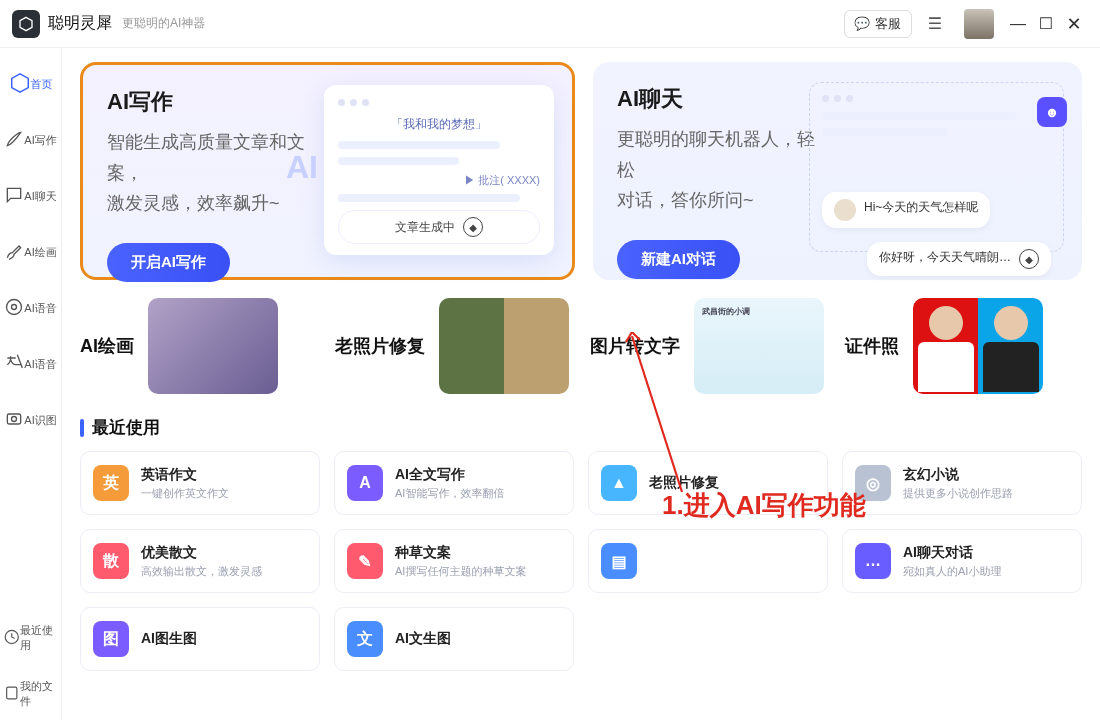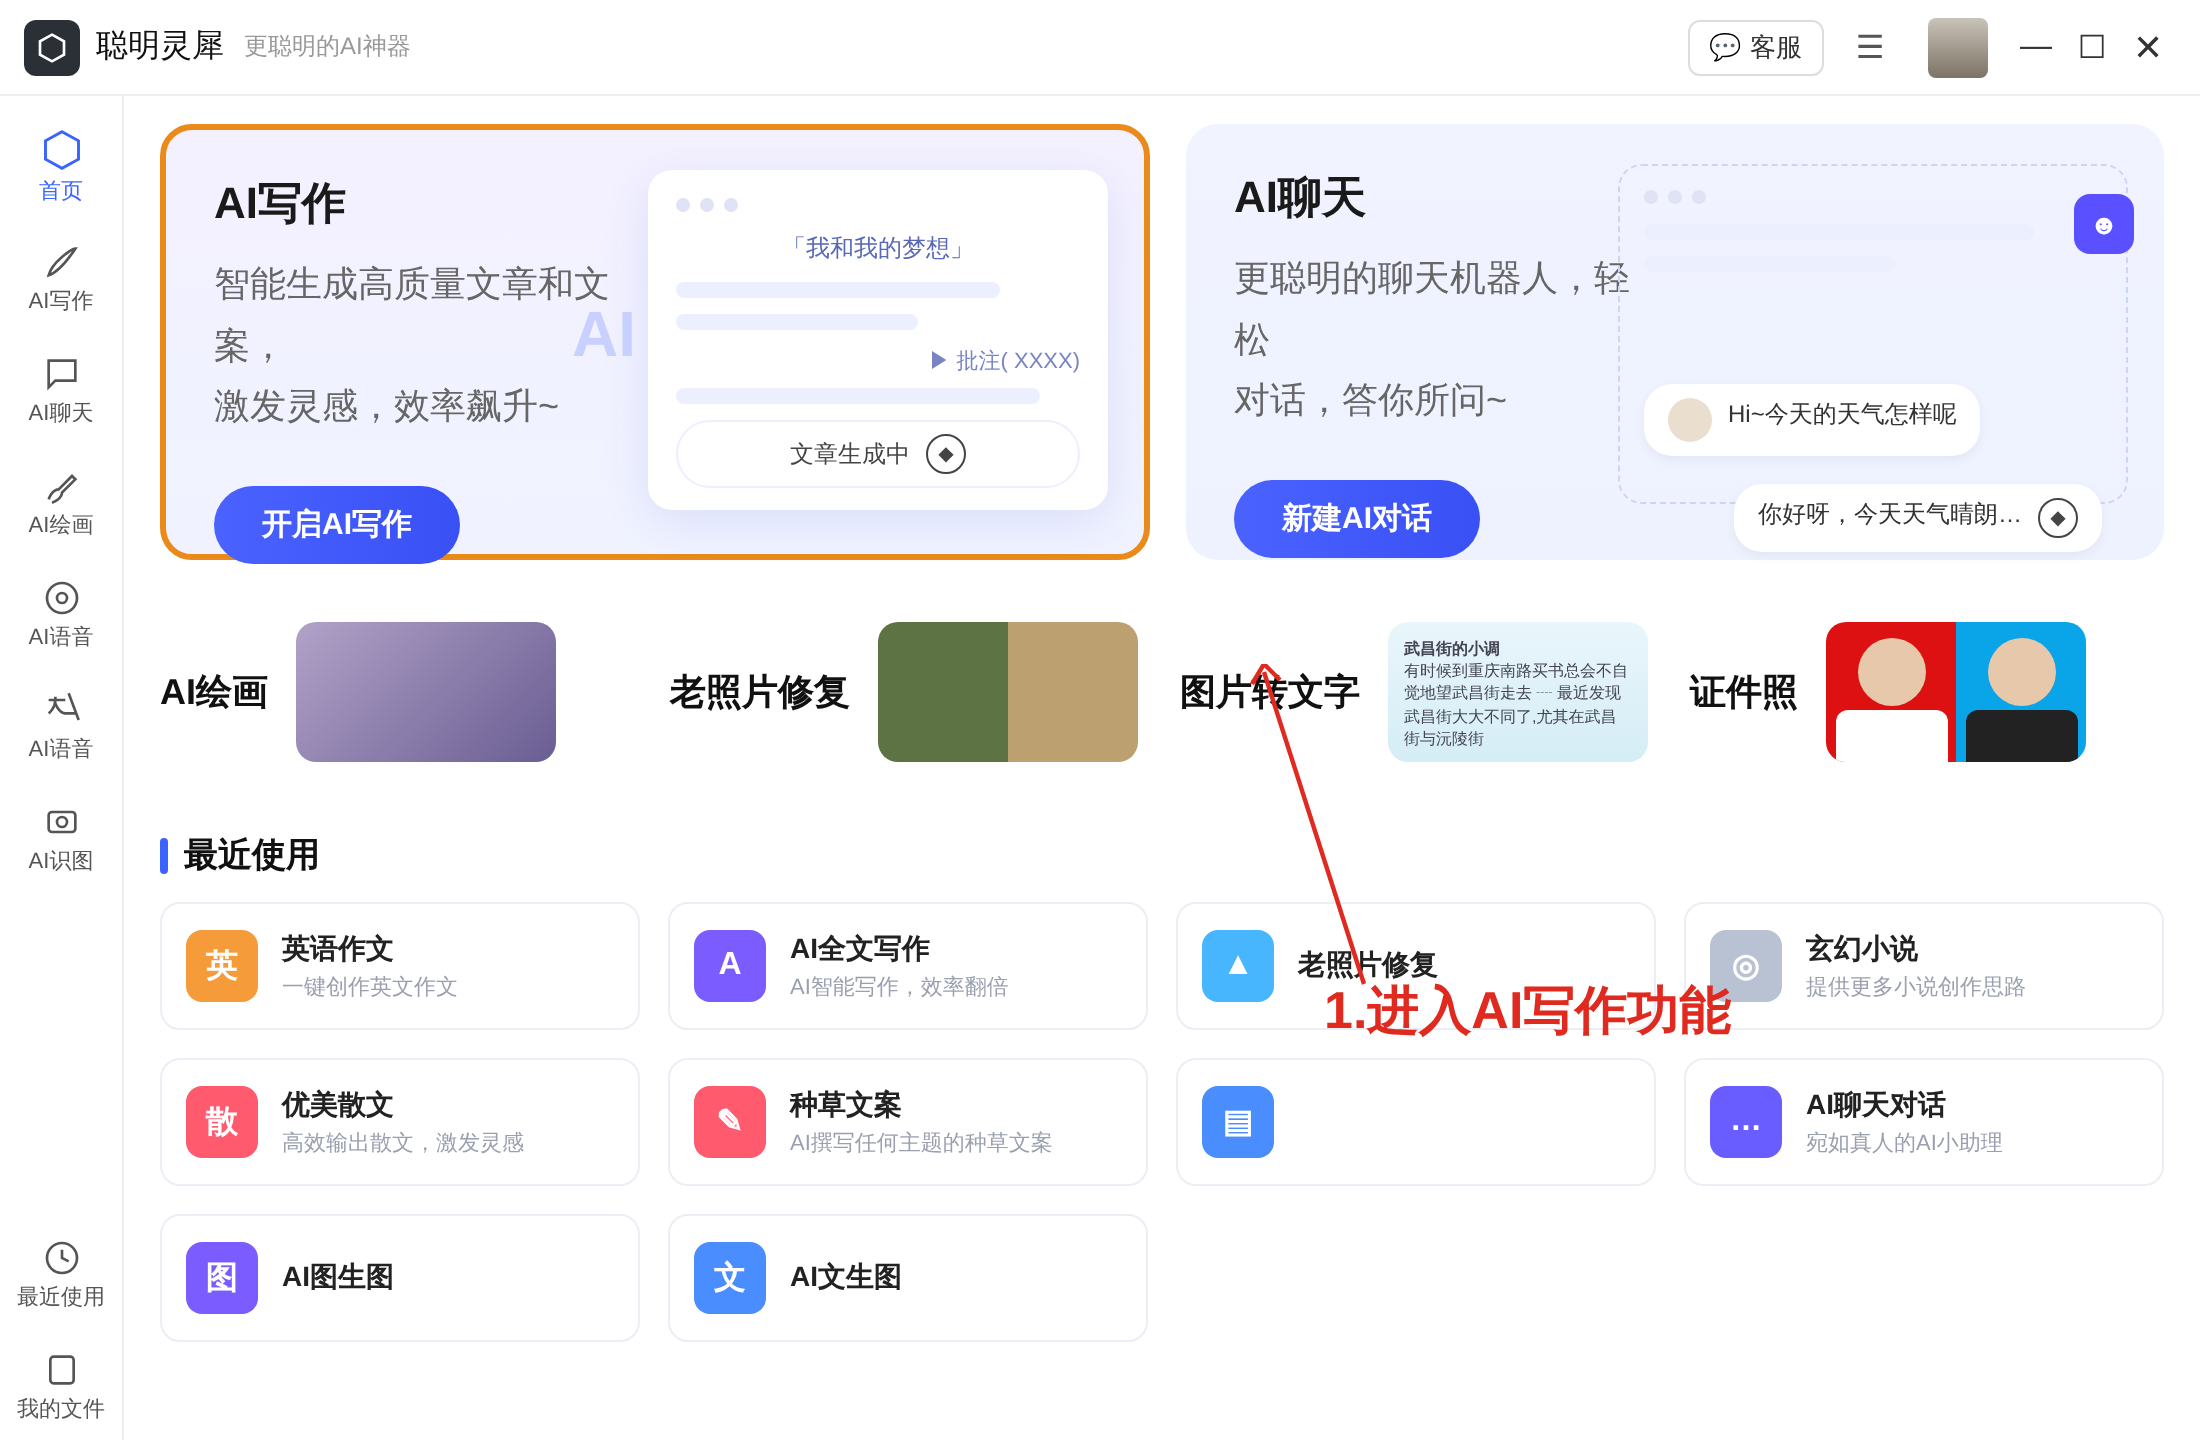--- a/index.html
+++ b/index.html
@@ -12,21 +12,21 @@
 .app-sub{font-size:12px;color:#999;margin-left:10px}
 .tb-spacer{flex:1}
 .tb-btn{display:flex;align-items:center;gap:4px;border:1px solid #ddd;border-radius:6px;padding:4px 10px;font-size:13px;color:#333;margin-right:10px;cursor:pointer}
 .tb-icon{width:26px;height:26px;display:flex;align-items:center;justify-content:center;color:#555;cursor:pointer;margin-right:6px}
 .avatar{width:30px;height:30px;border-radius:4px;background:linear-gradient(#c9c3b8,#7d7266);margin:0 10px}
 .winbtn{width:28px;text-align:center;font-size:16px;color:#333;cursor:pointer}
 
 
 .shell{display:flex;height:672px}
 .sidebar{width:62px;border-right:1px solid #eee;display:flex;flex-direction:column;align-items:center;padding-top:8px;gap:2px}
-.sb-item{width:56px;height:54px;display:flex;flex-direction:column;align-items:center;justify-content:center;border-radius:10px;cursor:pointer;color:#555}
+.sb-item{width:56px;height:54px;display:flex;align-items:center;justify-content:center;border-radius:10px;cursor:pointer;color:#555}
 .sb-item.active{color:#3b63ff}
 .sb-label{font-size:11px;margin-top:2px}
 .sb-sep{flex:1}
 
 
 .main{flex:1;padding:14px 18px 0 18px;overflow:hidden;position:relative}
 .hero-row{display:flex;gap:18px}
 .hero{flex:1;border-radius:16px;padding:22px 20px 20px 24px;position:relative;height:218px;background:linear-gradient(180deg,#f1f3ff 0%,#eef2ff 100%)}
 .hero.writing{border:3px solid #e98a1a;background:linear-gradient(180deg,#f4f1ff,#f0f3ff)}
 .hero-title{font-size:22px;font-weight:800;color:#1a1a1a}
@@ -47,21 +47,21 @@
 .bubble-row.user{justify-content:flex-start}
 .bubble-row.agent{justify-content:flex-end;margin-top:14px}
 .mini-av{width:22px;height:22px;border-radius:50%;background:#eadfcf}
 .agent-badge{position:absolute;right:-4px;top:14px;width:30px;height:30px;border-radius:8px;background:#5b50ff;display:flex;align-items:center;justify-content:center;color:#fff;font-size:14px}
 .agent-logo{width:20px;height:20px;border-radius:50%;border:1.5px solid #444;display:inline-flex;align-items:center;justify-content:center;font-size:10px;color:#444}
 
 
 .feat-row{display:flex;gap:18px;margin-top:16px}
 .feat{flex:1;display:flex;align-items:center;gap:14px;height:100px}
 .feat-title{font-size:18px;font-weight:800;color:#111}
-.feat-img{width:130px;height:70px;border-radius:10px;background:linear-gradient(135deg,#b1a2c8,#6a5d92);position:relative;overflow:hidden}
+.feat-img{width:130px;height:96px;border-radius:10px;background:linear-gradient(135deg,#b1a2c8,#6a5d92);position:relative;overflow:hidden}
 .feat-img.photo{background:linear-gradient(90deg,#5d7343 0 50%,#bca06f 50% 100%)}
 .feat-img.doc{background:linear-gradient(#e9f6fb,#d5edf6);padding:8px;font-size:8px;color:#445;line-height:1.4}
 .feat-img.id{background:#fff;display:flex}
 .feat-img.id .p1{flex:1;background:#d11}
 .feat-img.id .p2{flex:1;background:#0aa4e8}
 .head{width:34px;height:34px;border-radius:50%;background:#e7c8aa;margin:8px auto 0}
 .body{width:56px;height:50px;background:#222;margin:2px auto 0;border-radius:6px 6px 0 0}
 .p1 .body{background:#fff}
 
 
@@ -226,21 +226,21 @@
       <div class="feat">
         <div class="feat-title">AI绘画</div>
         <div class="feat-img"></div>
       </div>
       <div class="feat">
         <div class="feat-title">老照片修复</div>
         <div class="feat-img photo"></div>
       </div>
       <div class="feat">
         <div class="feat-title">图片转文字</div>
-        <div class="feat-img doc"><b>武昌街的小调</b><br><span>有时候到重庆南路买书总会不自觉地望武昌街走去 ┈ 最近发现武昌街大大不同了,尤其在武昌街与沅陵街</span></div>
+        <div class="feat-img doc"><b>武昌街的小调</b><br></div>
       </div>
       <div class="feat">
         <div class="feat-title">证件照</div>
         <div class="feat-img id">
           <div class="p1">
               <div class="head"></div>
               <div class="body"></div>
             </div>
           <div class="p2">
               <div class="head"></div>

